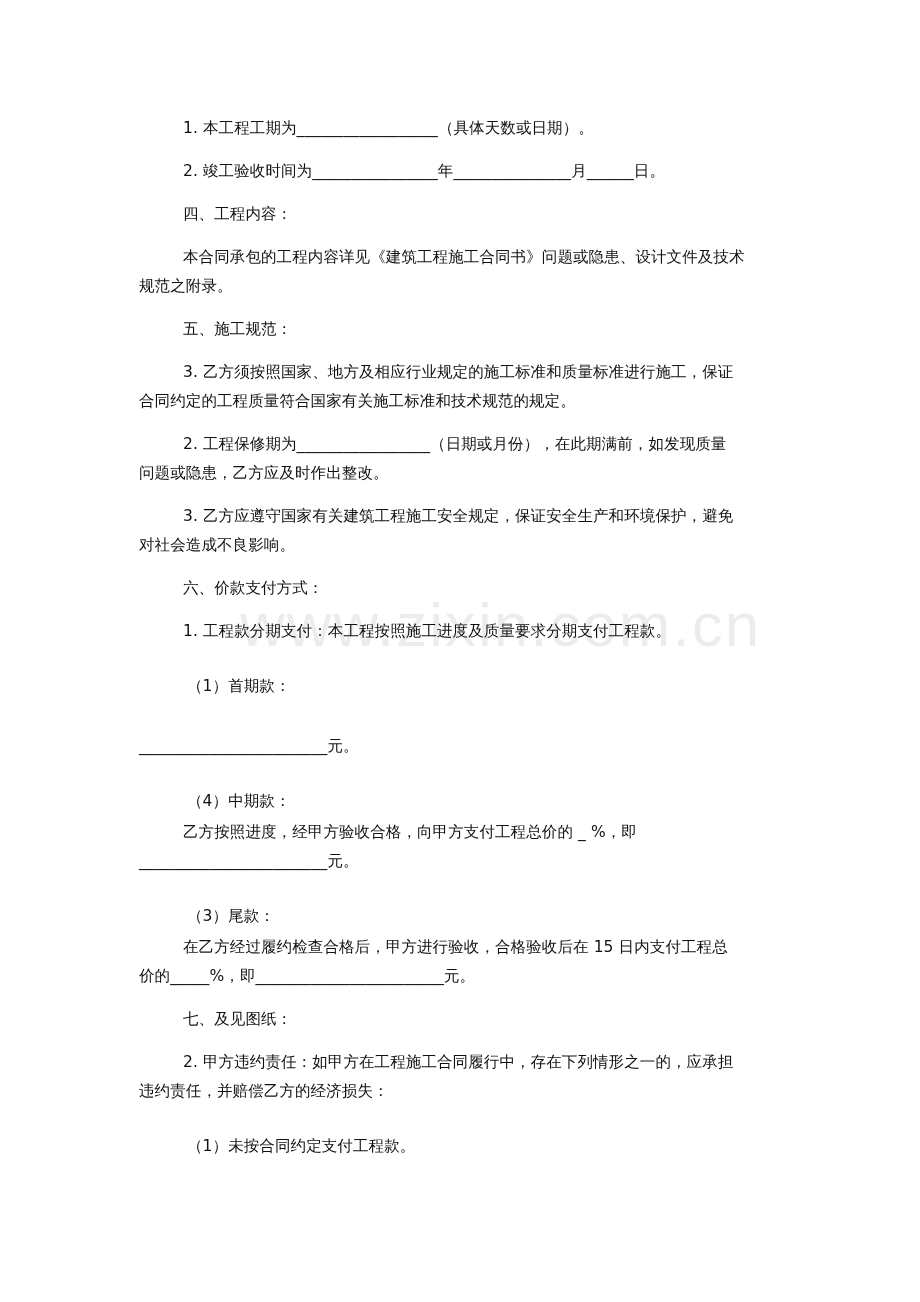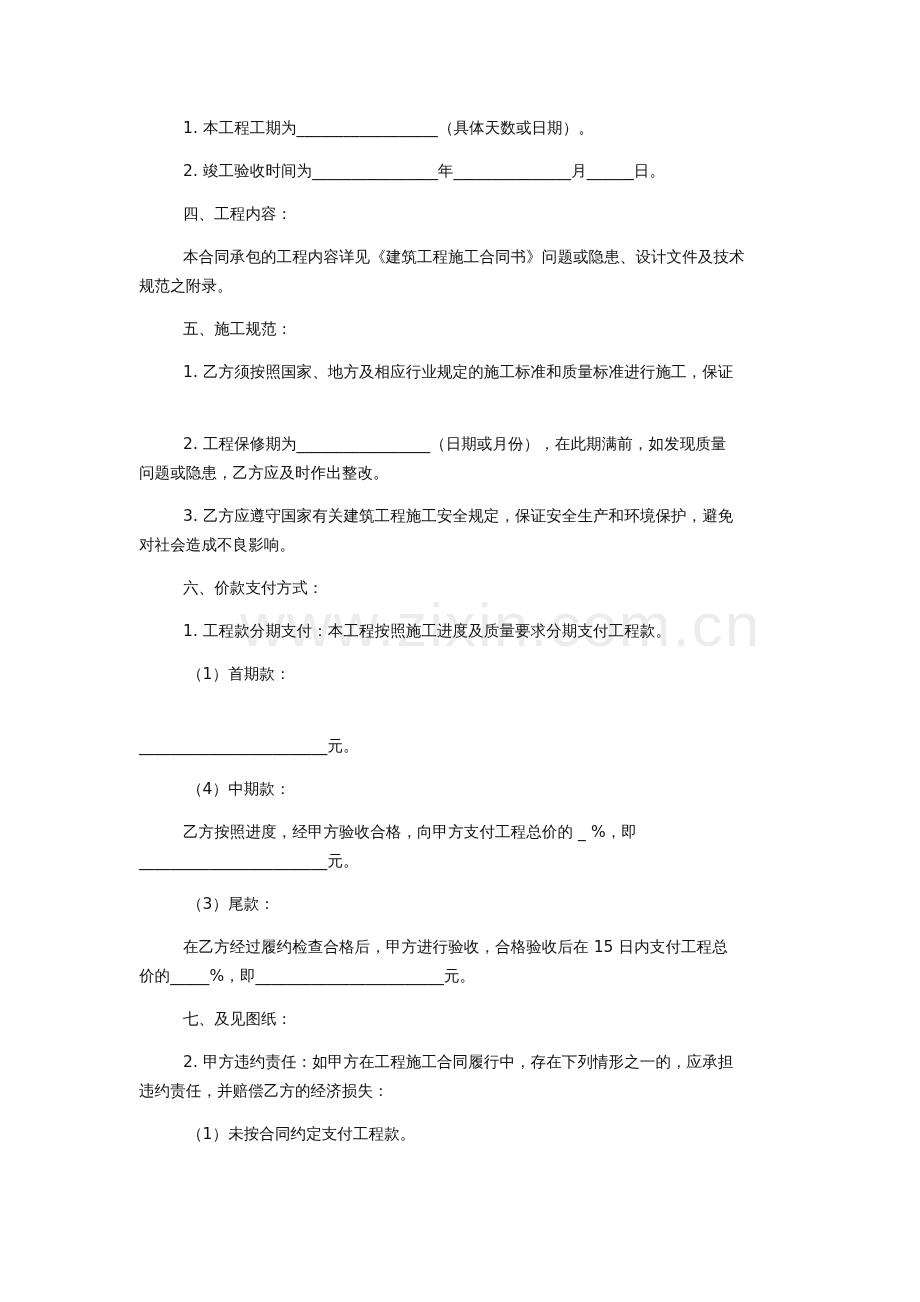--- a/index.html
+++ b/index.html
@@ -1,35 +1,36 @@
 <!DOCTYPE html>
 <html><head>
 <meta charset="utf-8">
 <style>
   html, body { margin: 0; padding: 0; background: #ffffff; }
   body { width: 920px; height: 1302px; position: relative; overflow: hidden;
          font-family: "DejaVu Sans", "Liberation Sans", sans-serif; color: #111111; }
   .page { position: absolute; left: 0; top: 0; width: 920px; height: 1302px; text-align: center; }
   .line { position: absolute; left: 139px; font-size: 15.5px; line-height: 20px; white-space: pre; letter-spacing: 0.1px; }
   .ind { left: 183px; }
-  .ind2 { left: 187px; }
+  .ind2 { left: 187px; margin-top: 12px; }
   .watermark { position: absolute; left: 240px; top: 590px; font-size: 62px; color: #000; opacity: 0.07;
                font-family: "Liberation Sans", sans-serif; letter-spacing: 2px; line-height: 70px; white-space: nowrap; }
 </style>
 </head>
 <body>
 
 <div class="page">
   <div class="line ind" style="top:118px">1. 本工程工期为__________________（具体天数或日期）。</div>
   <div class="line ind" style="top:161px">2. 竣工验收时间为________________年_______________月______日。</div>
   <div class="line ind" style="top:204px">四、工程内容：</div>
   <div class="line ind" style="top:247px">本合同承包的工程内容详见《建筑工程施工合同书》问题或隐患、设计文件及技术</div>
   <div class="line" style="top:276px">规范之附录。</div>
   <div class="line ind" style="top:319px">五、施工规范：</div>
-  <div class="line ind" style="top:362px">1. 乙方须按照国家、地方及相应行业规定的施工标准和质量标准进行施工，保证</div>
+  <div class="line ind" style="top:362px">3. 乙方须按照国家、地方及相应行业规定的施工标准和质量标准进行施工，保证</div>
+  <div class="line" style="top:391px">合同约定的工程质量符合国家有关施工标准和技术规范的规定。</div>
   <div class="line ind" style="top:434px">2. 工程保修期为_________________（日期或月份），在此期满前，如发现质量</div>
   <div class="line" style="top:463px">问题或隐患，乙方应及时作出整改。</div>
   <div class="line ind" style="top:506px">3. 乙方应遵守国家有关建筑工程施工安全规定，保证安全生产和环境保护，避免</div>
   <div class="line" style="top:535px">对社会造成不良影响。</div>
   <div class="line ind" style="top:578px">六、价款支付方式：</div>
   <div class="line ind" style="top:621px">1. 工程款分期支付：本工程按照施工进度及质量要求分期支付工程款。</div>
   <div class="line ind2" style="top:664px">（1）首期款：</div>
   <div class="line" style="top:736px">________________________元。</div>
   <div class="line ind2" style="top:779px">（4）中期款：</div>
   <div class="line ind" style="top:822px">乙方按照进度，经甲方验收合格，向甲方支付工程总价的 _ %，即</div>

